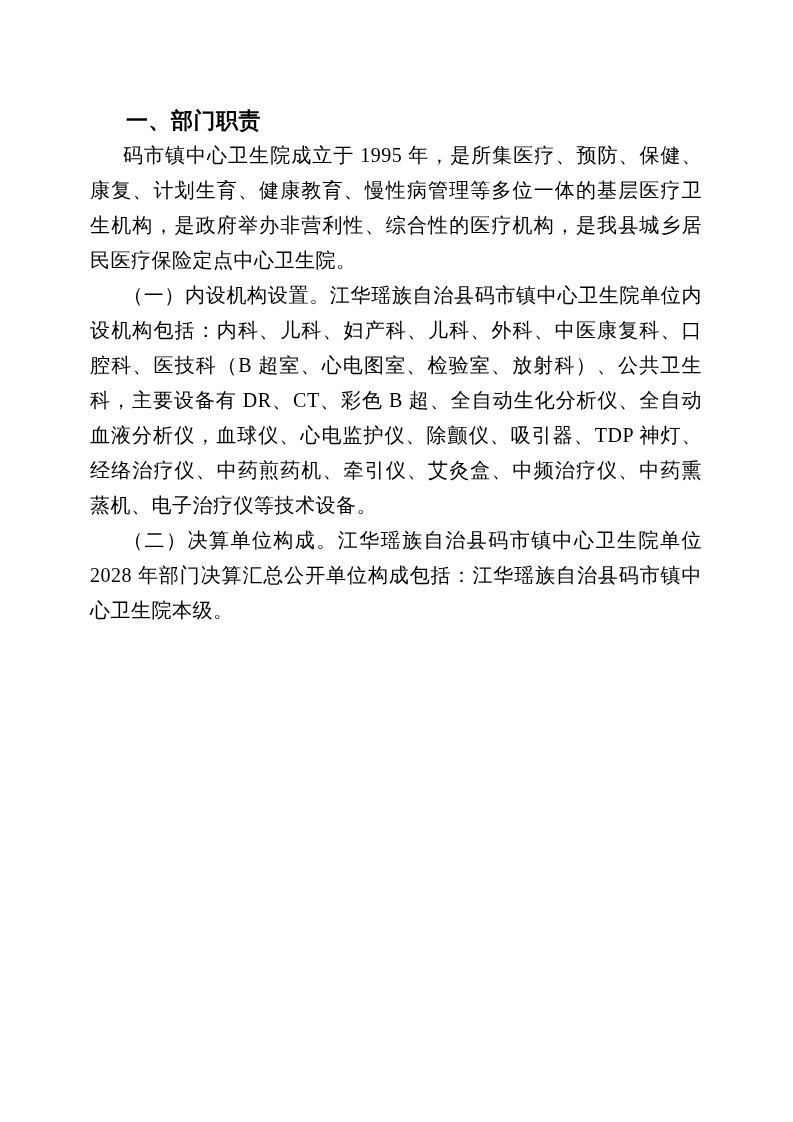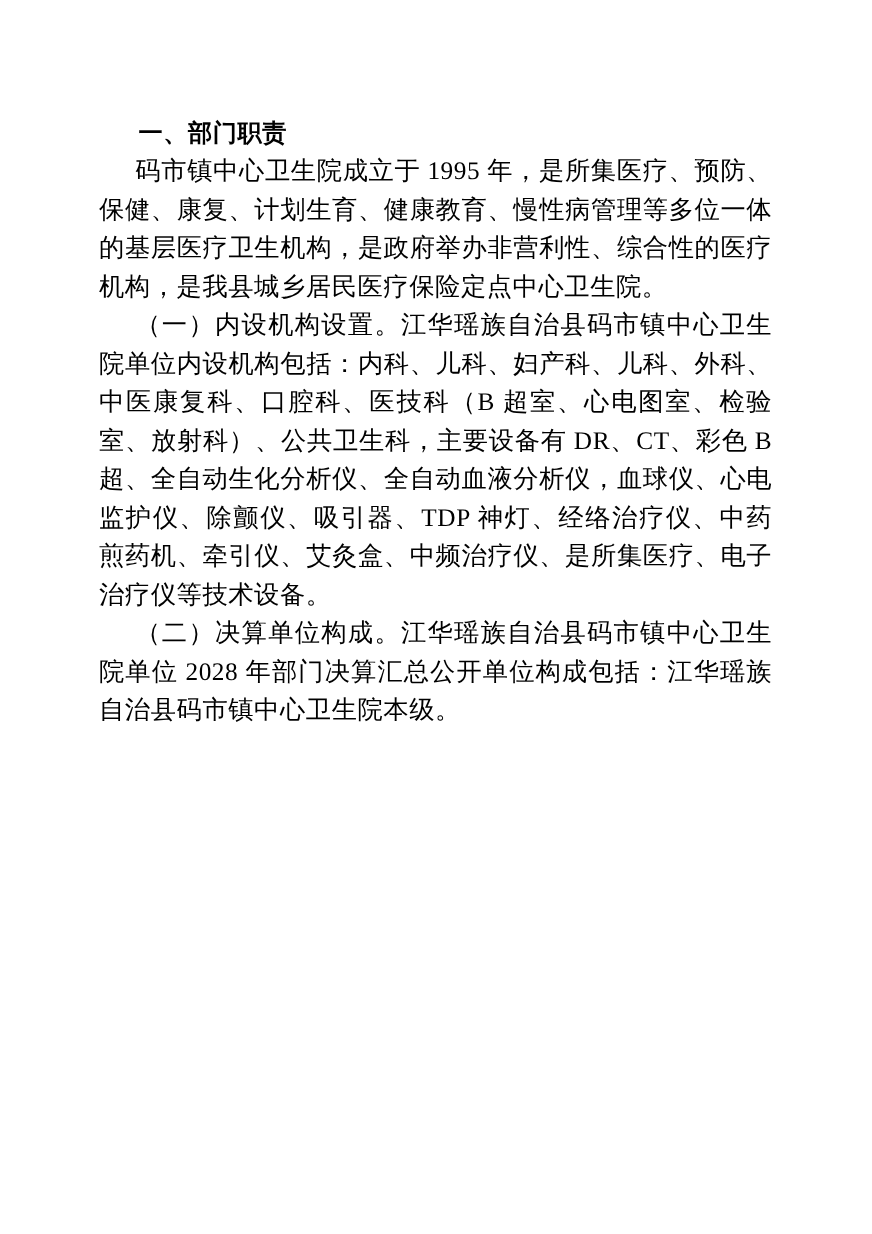--- a/index.html
+++ b/index.html
@@ -28,32 +28,32 @@
     font-size: 22px;
     line-height: 35px;
     color: #000000;
     text-indent: 36px;
     letter-spacing: 0.5px;
     white-space: nowrap;
   }
   .doc-para {
     margin: 0;
     font-family: "Liberation Serif", "DejaVu Serif", serif;
-    font-size: 23px;
+    font-size: 20px;
     line-height: 35px;
     color: #000000;
     text-align: justify;
     text-justify: inter-character;
     text-indent: 33px;
     letter-spacing: 0.5px;
   }
 </style>
 </head>
 <body>
 
 <div class="page">
   <div class="content">
     <h2 class="doc-heading">一、部门职责</h2>
     <p class="doc-para">码市镇中心卫生院成立于 1995 年，是所集医疗、预防、保健、康复、计划生育、健康教育、慢性病管理等多位一体的基层医疗卫生机构，是政府举办非营利性、综合性的医疗机构，是我县城乡居民医疗保险定点中心卫生院。</p>
-    <p class="doc-para">（一）内设机构设置。江华瑶族自治县码市镇中心卫生院单位内设机构包括：内科、儿科、妇产科、儿科、外科、中医康复科、口腔科、医技科（B 超室、心电图室、检验室、放射科）、公共卫生科，主要设备有 DR、CT、彩色 B 超、全自动生化分析仪、全自动血液分析仪，血球仪、心电监护仪、除颤仪、吸引器、TDP 神灯、经络治疗仪、中药煎药机、牵引仪、艾灸盒、中频治疗仪、是所集医疗、电子治疗仪等技术设备。</p>
+    <p class="doc-para">（一）内设机构设置。江华瑶族自治县码市镇中心卫生院单位内设机构包括：内科、儿科、妇产科、儿科、外科、中医康复科、口腔科、医技科（B 超室、心电图室、检验室、放射科）、公共卫生科，主要设备有 DR、CT、彩色 B 超、全自动生化分析仪、全自动血液分析仪，血球仪、心电监护仪、除颤仪、吸引器、TDP 神灯、经络治疗仪、中药煎药机、牵引仪、艾灸盒、中频治疗仪、中药熏蒸机、电子治疗仪等技术设备。</p>
     <p class="doc-para">（二）决算单位构成。江华瑶族自治县码市镇中心卫生院单位 2028 年部门决算汇总公开单位构成包括：江华瑶族自治县码市镇中心卫生院本级。</p>
   </div>
 </div>
 
 </body></html>

